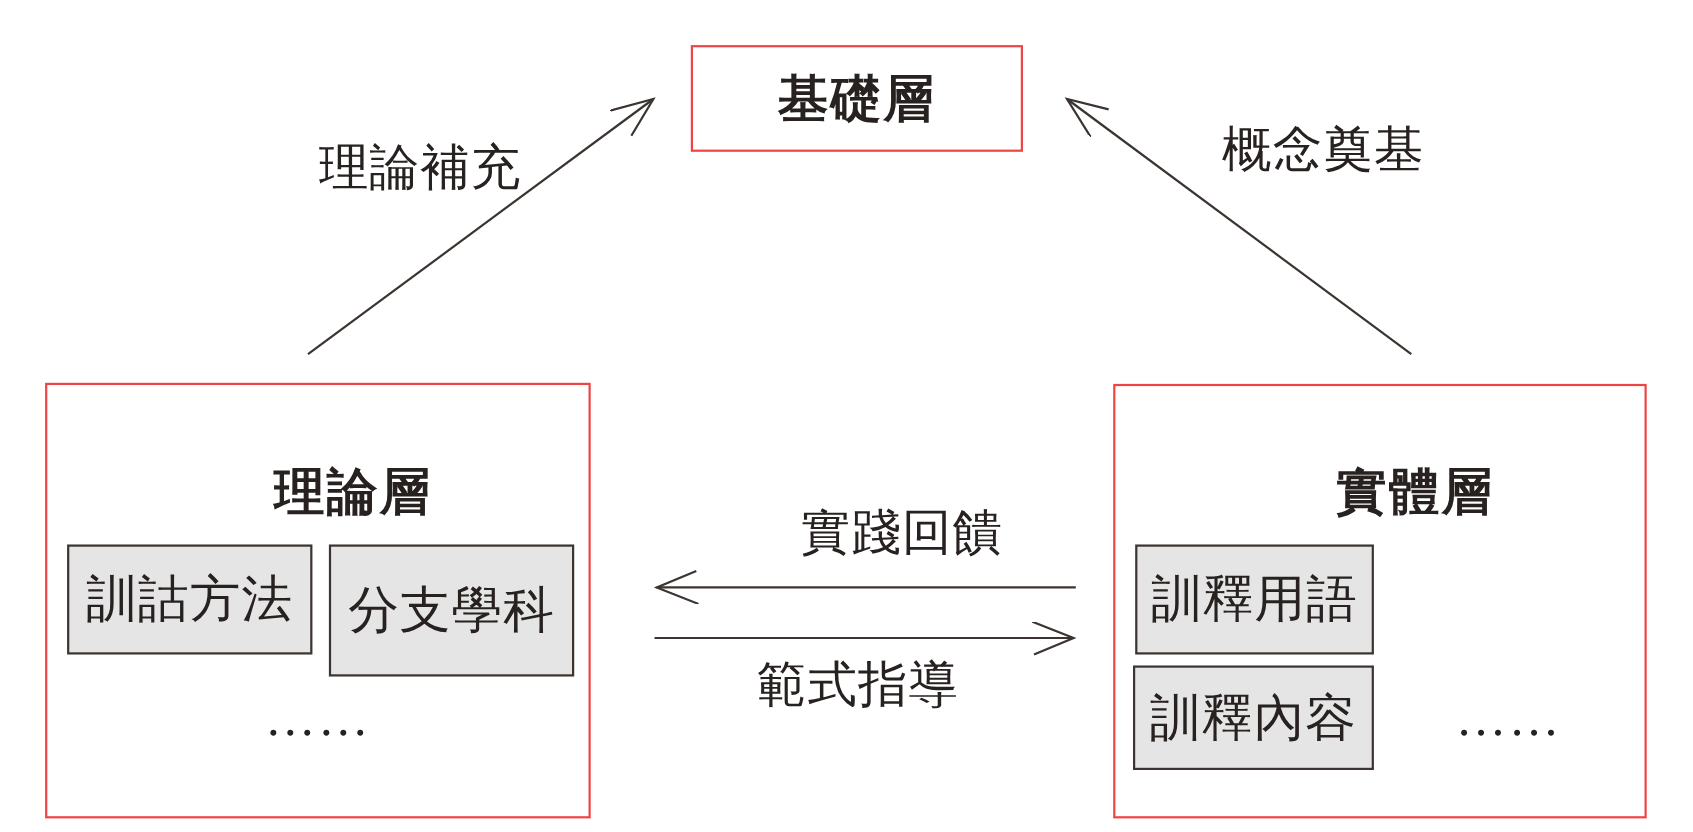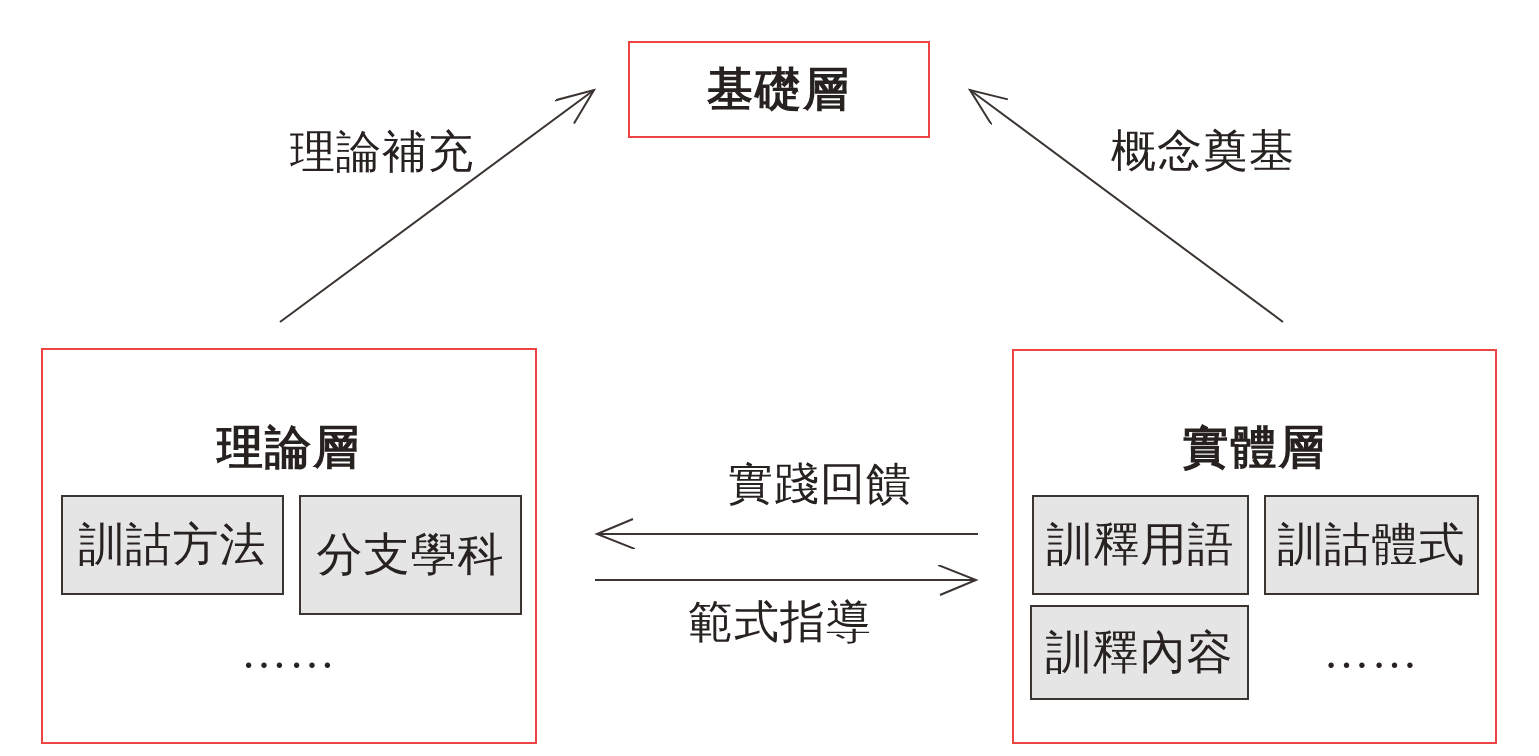--- a/index.html
+++ b/index.html
@@ -28,20 +28,21 @@
     font-size: 46px; font-weight: bold; letter-spacing: 2px;
   }
   .left-box  { left: 41px;  top: 348px; width: 496px; height: 396px; }
   .right-box { left: 1012px; top: 349px; width: 485px; height: 395px; }
   .layer-title {
     position: absolute;
     left: 0; width: 100%;
     text-align: center;
     font-size: 46px; font-weight: bold; letter-spacing: 2px;
     line-height: 1;
+    padding-left: 32px;
   }
   .left-box  .layer-title { top: 75px; }
   .right-box .layer-title { top: 74px; text-align: center; }
   .sub-box {
     position: absolute;
     border: 2px solid #3b3431;
     background: #e5e5e5;
     box-sizing: border-box;
     display: flex; align-items: center; justify-content: center;
     font-size: 46px; letter-spacing: 1px;
@@ -91,23 +92,22 @@
   <div class="box left-box">
     <div class="layer-title">理論層</div>
     <div class="sub-box" style="left:18px; top:145px; width:223px; height:100px;">訓詁方法</div>
     <div class="sub-box" style="left:256px; top:145px; width:223px; height:120px;">分支學科</div>
     <div class="ellipsis">……</div>
   </div>
 
   <div class="box right-box">
     <div class="layer-title">實體層</div>
     <div class="sub-box" style="left:18px; top:144px; width:217px; height:100px;">訓釋用語</div>
-    <div class="sub-box" style="left:250px; top:144px; width:215px; height:100px;">訓詁體式</div>
     <div class="sub-box" style="left:16px; top:254px; width:219px; height:95px;">訓釋內容</div>
     <div class="ellipsis" style="left:250px; top:254px; width:215px; height:95px;">……</div>
   </div>
 
   <div class="arrow-label" style="left:354px; top:130px;margin-left:28px;">理論補充</div>
-  <div class="arrow-label" style="left:1203px; top:129px;">概念奠基</div>
+  <div class="arrow-label" style="left:1203px; top:117px;font-family:Liberation Mono, monospace;">概念奠基</div>
   <div class="arrow-label" style="left:820px; top:462px;">實踐回饋</div>
   <div class="arrow-label" style="left:780px; top:600px;">範式指導</div>
 
 </div>
 
 </body></html>

